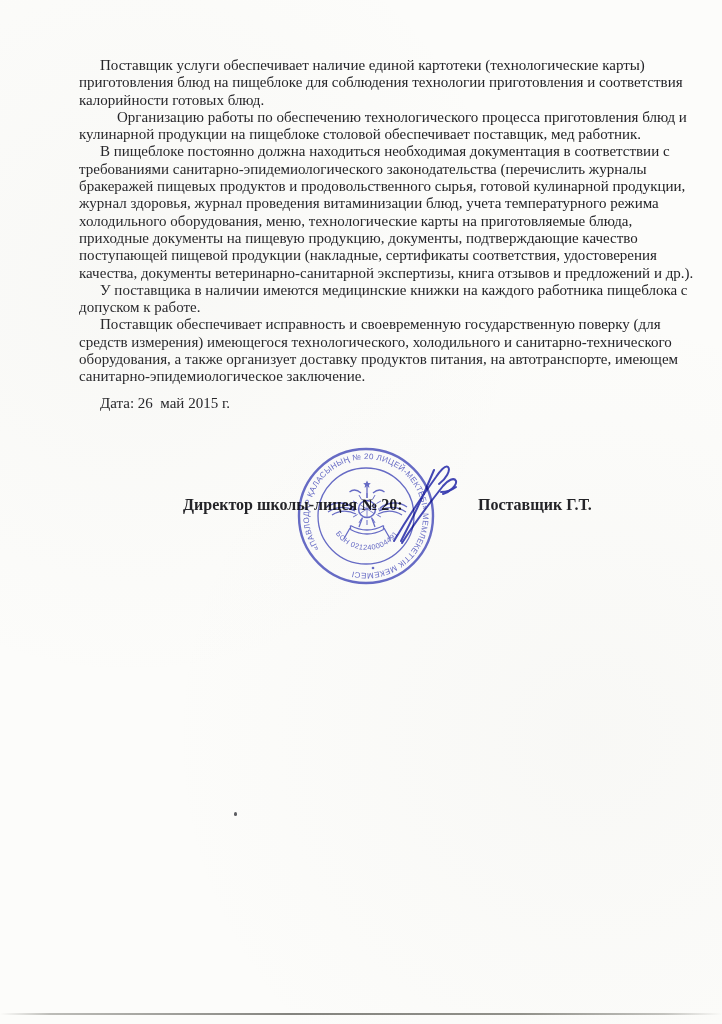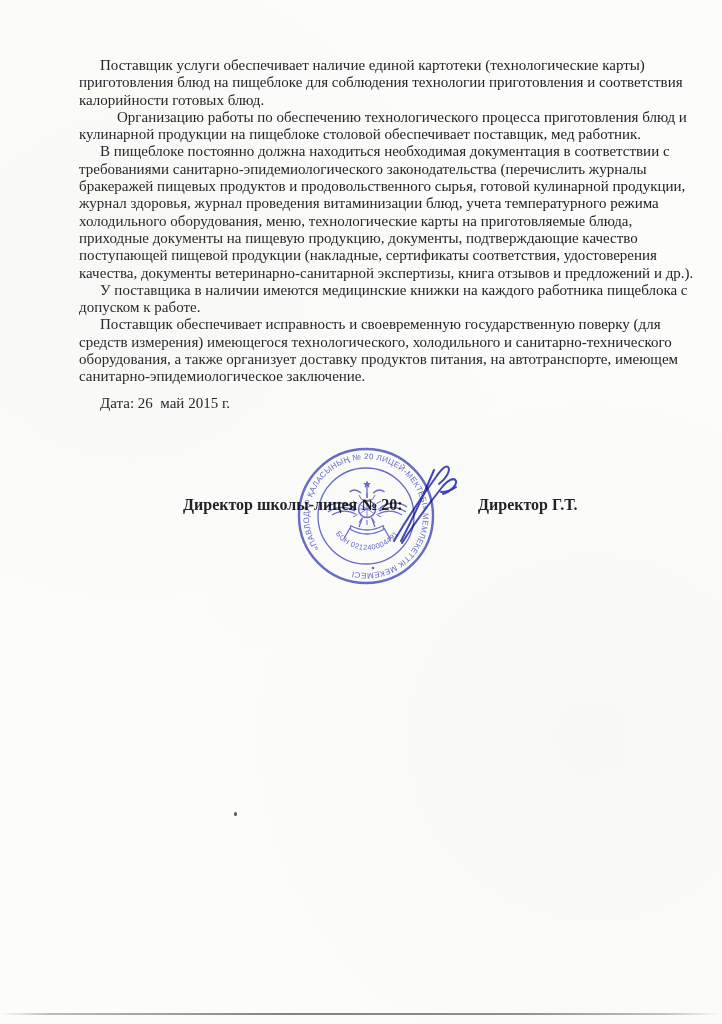--- a/index.html
+++ b/index.html
@@ -88,21 +88,21 @@
       <div class="line">средств измерения) имеющегося технологического, холодильного и санитарно-технического</div>
 
       <div class="line">оборудования, а также организует доставку продуктов питания, на автотранспорте, имеющем</div>
 
       <div class="line">санитарно-эпидемиологическое заключение.</div>
     </div>
 
   <div class="date-line">Дата: 26  май 2015 г.</div>
 
   <div class="sig-left">Директор школы-лицея № 20:</div>
-  <div class="sig-right">Директор Г.Т.</div>
+  <div class="sig-right">Поставщик Г.Т.</div>
 
   <svg class="stamp" viewBox="0 0 140 140">
     <circle class="st" cx="70" cy="70" r="67" stroke-width="2.4"></circle>
     <circle class="st" cx="70" cy="70" r="48" stroke-width="1.3"></circle>
 
     <path id="ringPath" d="M 70,70 m -57,0 a 57,57 0 1 1 114,0 a 57,57 0 1 1 -114,0" fill="none"></path>
     <g transform="rotate(-35 70 70)">
       <text class="stf" font-size="8" letter-spacing="0.3"><textPath href="#ringPath">«ПАВЛОДАР ҚАЛАСЫНЫҢ № 20 ЛИЦЕЙ-МЕКТЕБІ» МЕМЛЕКЕТТІК МЕКЕМЕСІ</textPath></text>
     </g>
 

